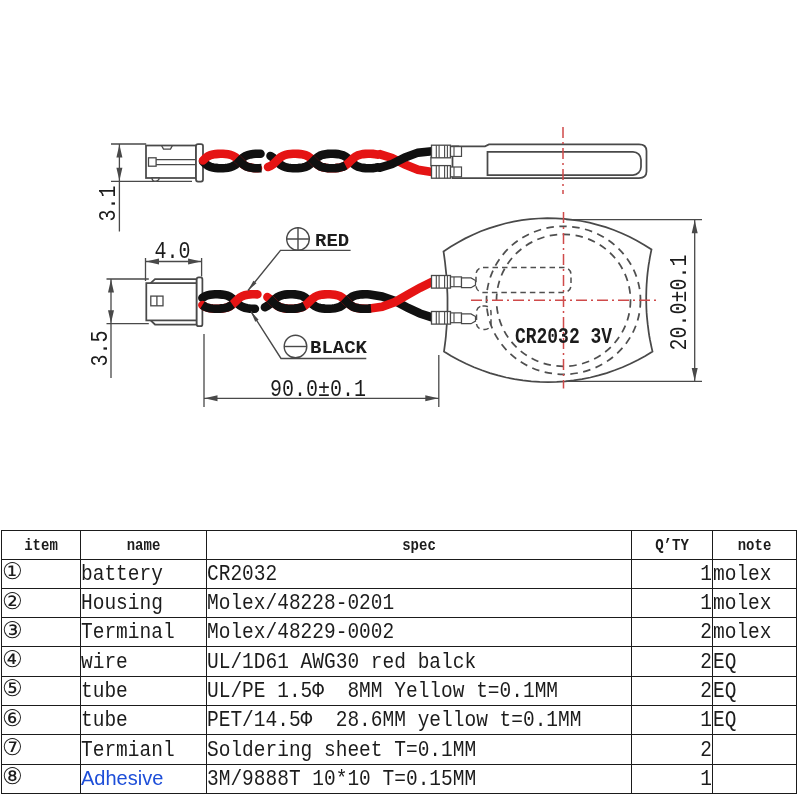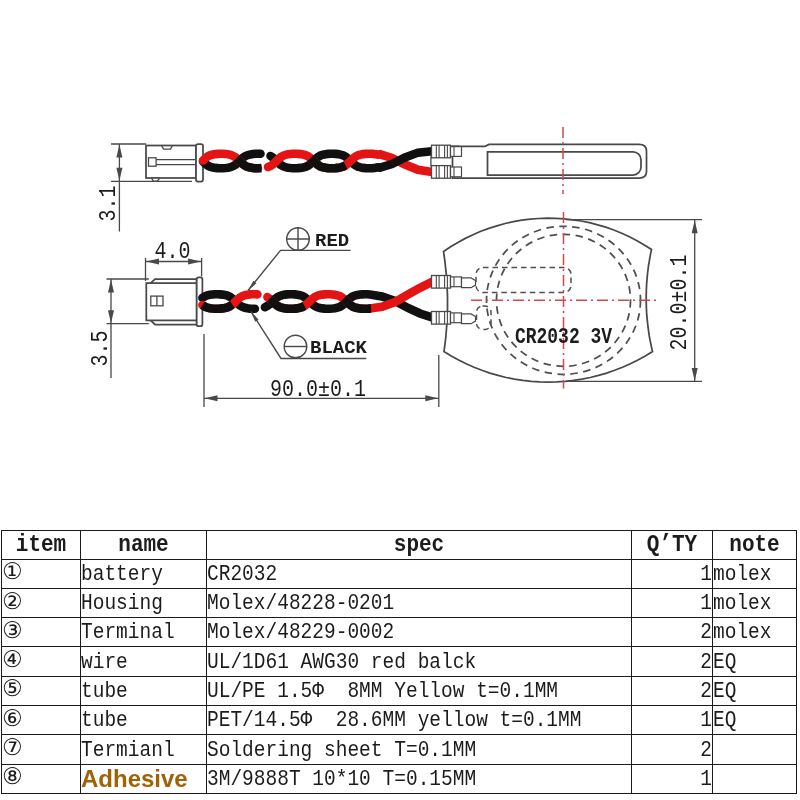--- a/index.html
+++ b/index.html
@@ -5,30 +5,30 @@
   html,body{margin:0;padding:0;background:#ffffff;}
   #page{position:relative;width:800px;height:800px;background:#ffffff;overflow:hidden;
         font-family:"Liberation Mono","DejaVu Sans Mono",monospace;}
   #drawing{position:absolute;left:0;top:0;}
   .dimtxt{font-family:"Liberation Mono","DejaVu Sans Mono",monospace;font-size:20px;fill:#1c1c1c;}
   .calltxt{font-family:"Liberation Mono","DejaVu Sans Mono",monospace;font-size:19px;font-weight:bold;fill:#1c1c1c;}
   .marktxt{font-family:"Liberation Mono","DejaVu Sans Mono",monospace;font-size:18px;font-weight:bold;fill:#1c1c1c;}
   table.bom{position:absolute;left:1px;top:530px;width:795px;border-collapse:collapse;table-layout:fixed;
      font-family:"Liberation Mono","DejaVu Sans Mono",monospace;color:#1c1c1c;}
   table.bom td,table.bom th{border:1.8px solid #1b1b1b;padding:0;overflow:hidden;white-space:pre;vertical-align:middle;}
-  table.bom th{height:27.6px;font-size:21px;font-weight:bold;text-align:center;}
+  table.bom th{height:27.6px;font-size:14px;font-weight:bold;text-align:center;}
   table.bom td{height:28.3px;font-size:19.5px;}
   .c-item{padding-left:2px;}
   .c-name{padding-left:4px;}
   .c-spec{padding-left:4px;text-decoration:underline;}
   .c-qty{text-align:right;padding-right:5px;}
   .c-note{padding-left:4px;}
   .ty{display:inline-block;transform:scaleY(1.15);transform-origin:center;}
   .circ{display:inline-block;font-family:"DejaVu Sans",sans-serif;font-size:23px;line-height:1;transform:translateY(-1px);}
-  .muted-name .ty{font-family:"Liberation Sans","DejaVu Sans",sans-serif;color:#a16207;transform:none;font-size:24px;font-weight:bold;}
+  .muted-name .ty{font-family:"Liberation Sans","DejaVu Sans",sans-serif;color:#1d4ed8;transform:none;font-size:20px;}
 </style>
 </head>
 <body>
 
 <div id="page">
 <svg id="drawing" width="800" height="530" viewBox="0 0 800 530">
 <g stroke="#494949" stroke-width="1.3" fill="none">
 <path d="M111,144 H146.2 M111,181.3 H192 M119.4,144 V231.5"></path>
 <path fill="#494949" stroke="none" d="M119.4,144.5 L122.4,157.5 L116.4,157.5 Z M119.4,180.8 L116.4,167.8 L122.4,167.8 Z"></path>
 </g>

